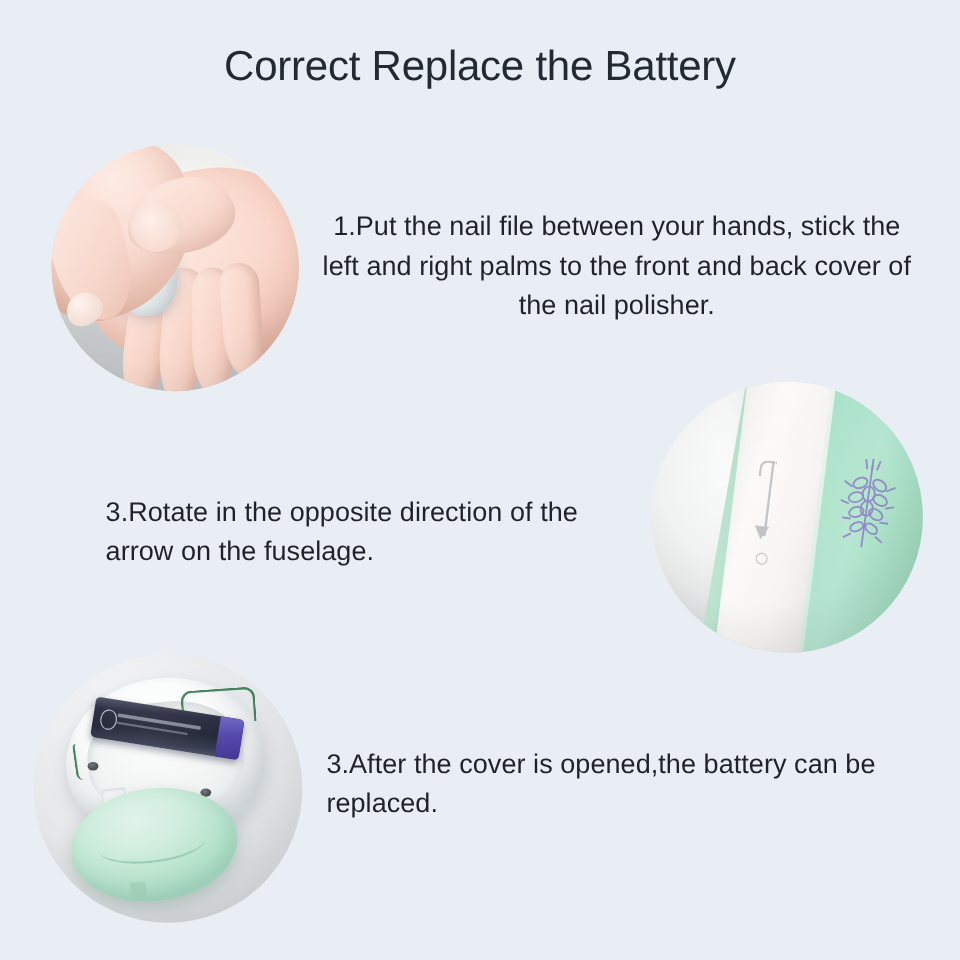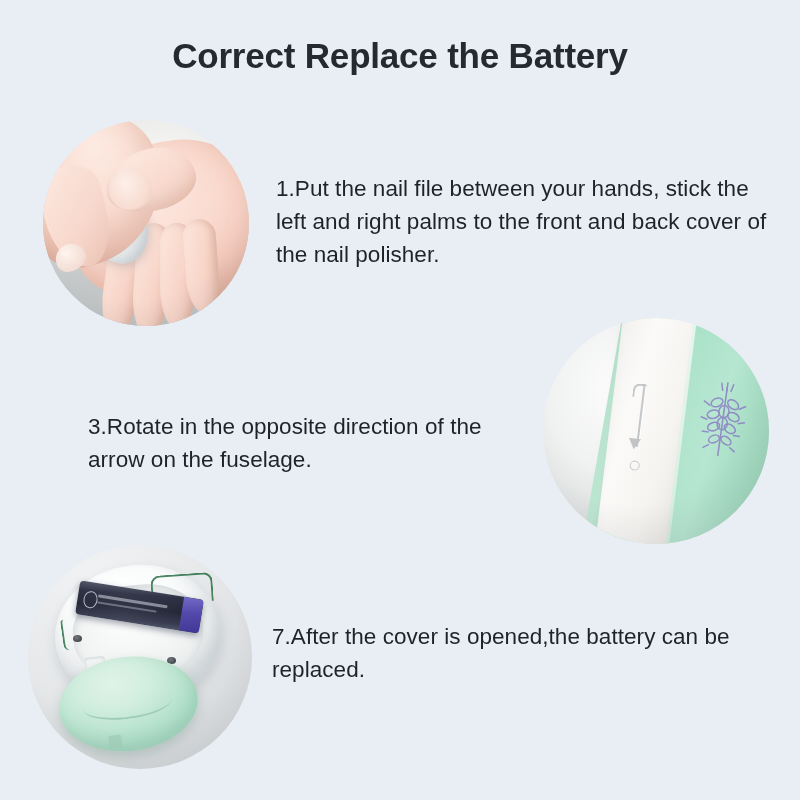--- a/index.html
+++ b/index.html
@@ -21,36 +21,36 @@
   }
 
   
   #title {
     position: absolute;
     left: 0;
     top: 34px;
     width: 800px;
     text-align: center;
     font-size: 35px;
-    font-weight: bold;
+    font-weight: normal;
     letter-spacing: -0.2px;
     color: #232a31;
     line-height: 44px;
   }
 
   
   .step-text {
     position: absolute;
     color: #1f2328;
     font-size: 22.5px;
     line-height: 33px;
     font-weight: 400;
     letter-spacing: 0.05px;
   }
-  #step1-text { left: 276px; top: 172px; width: 500px; }
+  #step1-text { left: 264px; top: 172px; width: 500px; text-align: center; }
   #step2-text { left: 88px;  top: 410px; width: 450px; }
   #step3-text { left: 272px; top: 620px; width: 480px; }
 
   
   .photo-circle {
     position: absolute;
     border-radius: 50%;
     overflow: hidden;
   }
 
@@ -482,15 +482,15 @@
     <div class="screw s1"></div>
     <div class="screw s2"></div>
     <div class="slot"></div>
     <div class="knob"></div>
     <div class="cover"></div>
     <div class="cover-ridge"></div>
     <div class="cover-tab"></div>
     <div class="shade"></div>
   </div>
 
-  <div class="step-text" id="step3-text">7.After the cover is opened,the battery can be replaced.</div>
+  <div class="step-text" id="step3-text">3.After the cover is opened,the battery can be replaced.</div>
 
 </div>
 
 </body></html>

